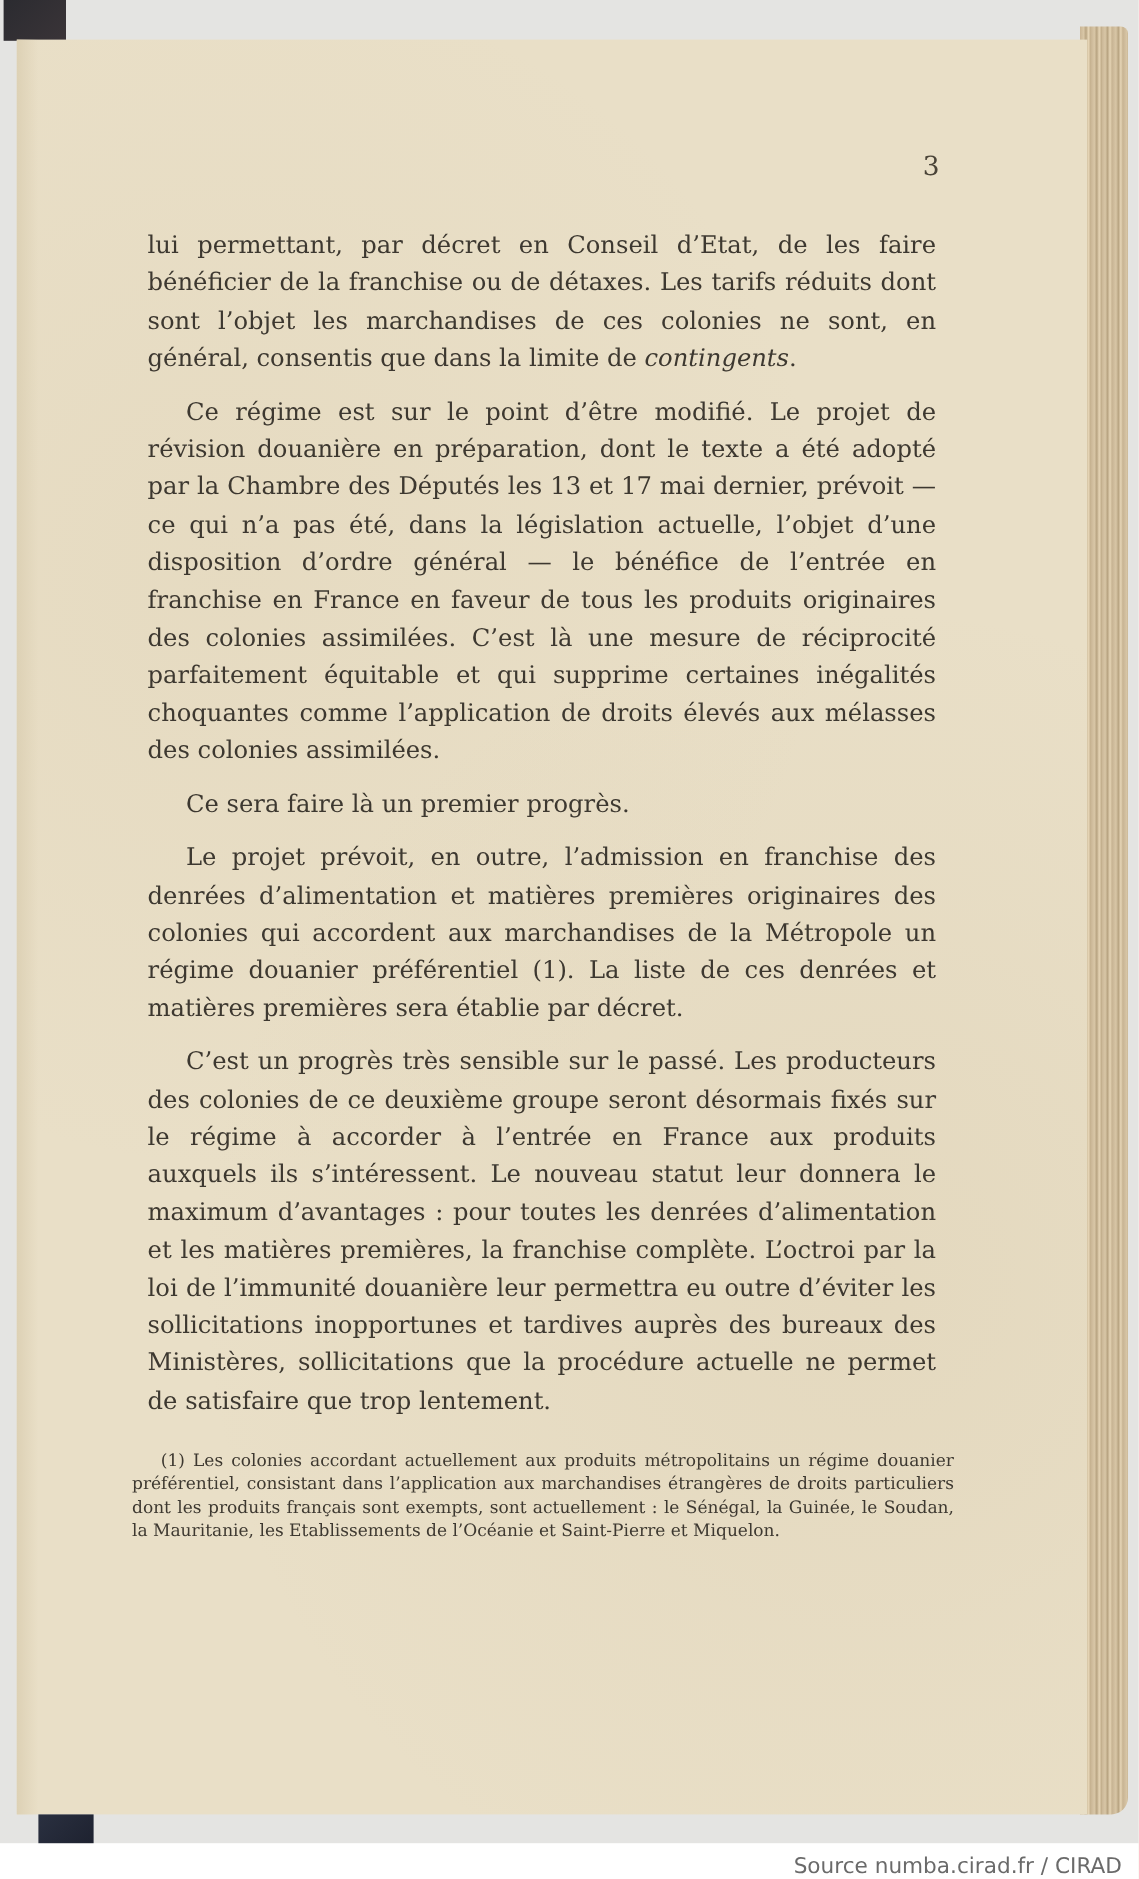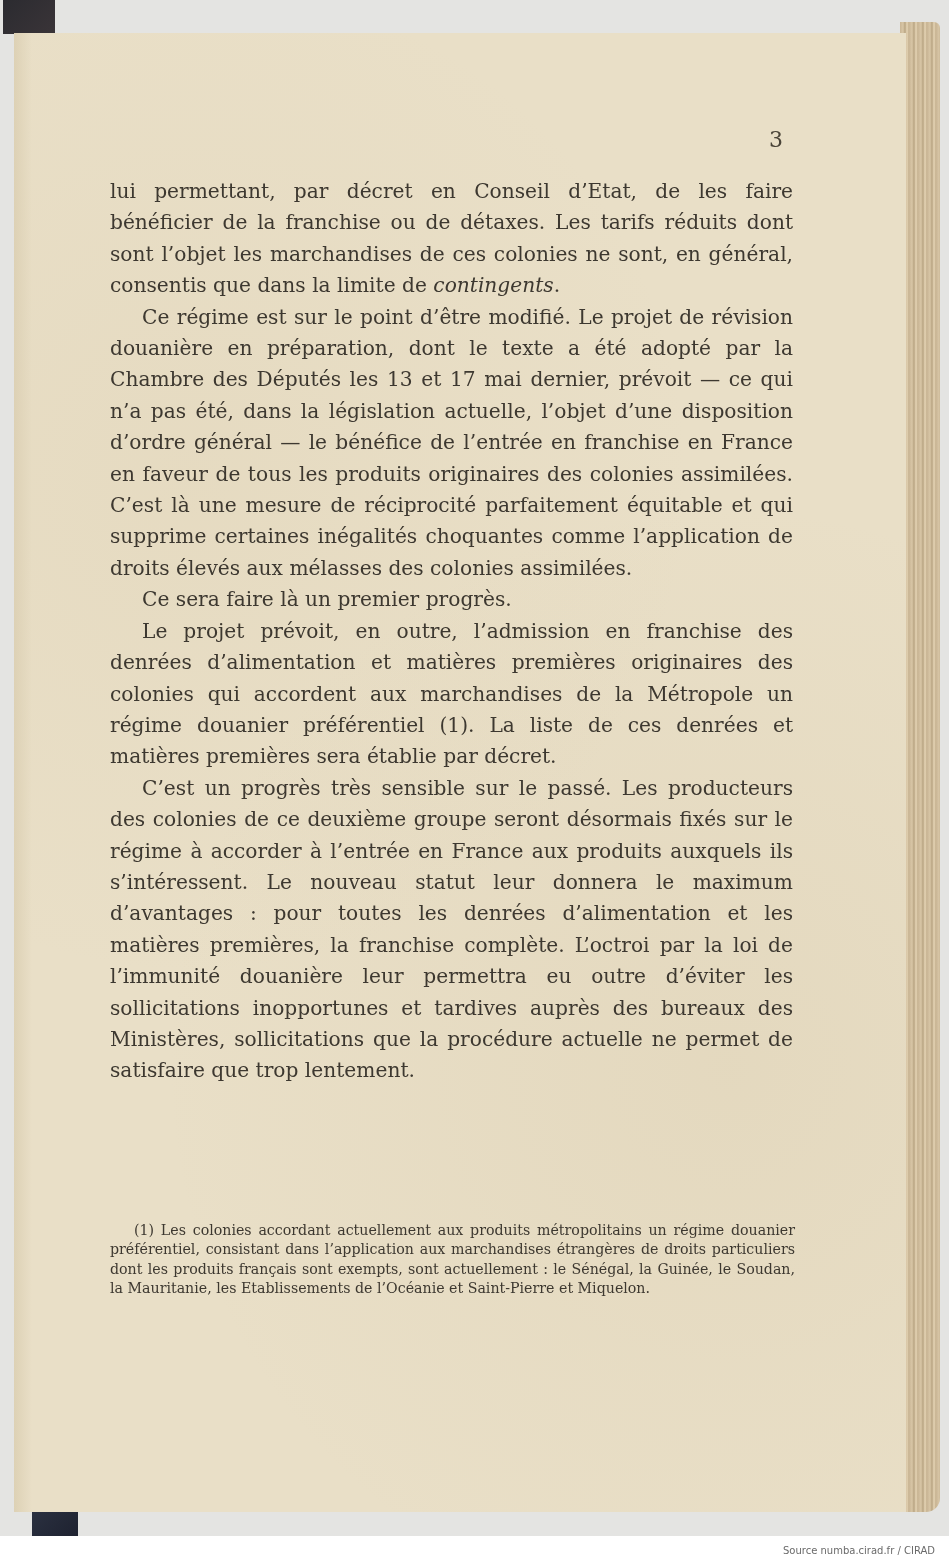--- a/index.html
+++ b/index.html
@@ -48,33 +48,33 @@
   .page-number {
     position: absolute; right: 2px; top: -4px;
     font-size: 22px;
   }
   .body-text {
     position: absolute; left: 110px; top: 176px; width: 683px;
     color: #3d3830;
     font-size: 20.2px; line-height: 31.4px;
     text-align: justify;
   }
-  .body-text p { margin: 0; }
+  .body-text p { margin: 13px; }
   .body-text p.indent { text-indent: 32px; }
   .footnotes {
     position: absolute; left: 110px; top: 1209px; width: 685px;
     color: #3d3830;
     font-size: 14.2px; line-height: 19.4px;
     text-align: justify;
   }
-  .footnotes p { margin: 12px 0 6px 0; text-indent: 24px; }
+  .footnotes p { margin: 0 0 6px 0; text-indent: 24px; }
   .source-caption {
     position: absolute; right: 14px; top: 1545px;
     font-family: "DejaVu Sans", sans-serif;
-    font-size: 10px; color: #6a6a6a;
+    font-size: 18px; color: #6a6a6a;
   }
   em { font-style: italic; }
 </style>
 </head>
 <body>
 
 <div class="backdrop"></div>
 <div class="dark-corner-top"></div>
 <div class="page-stack"></div>
 <div class="page"></div>

